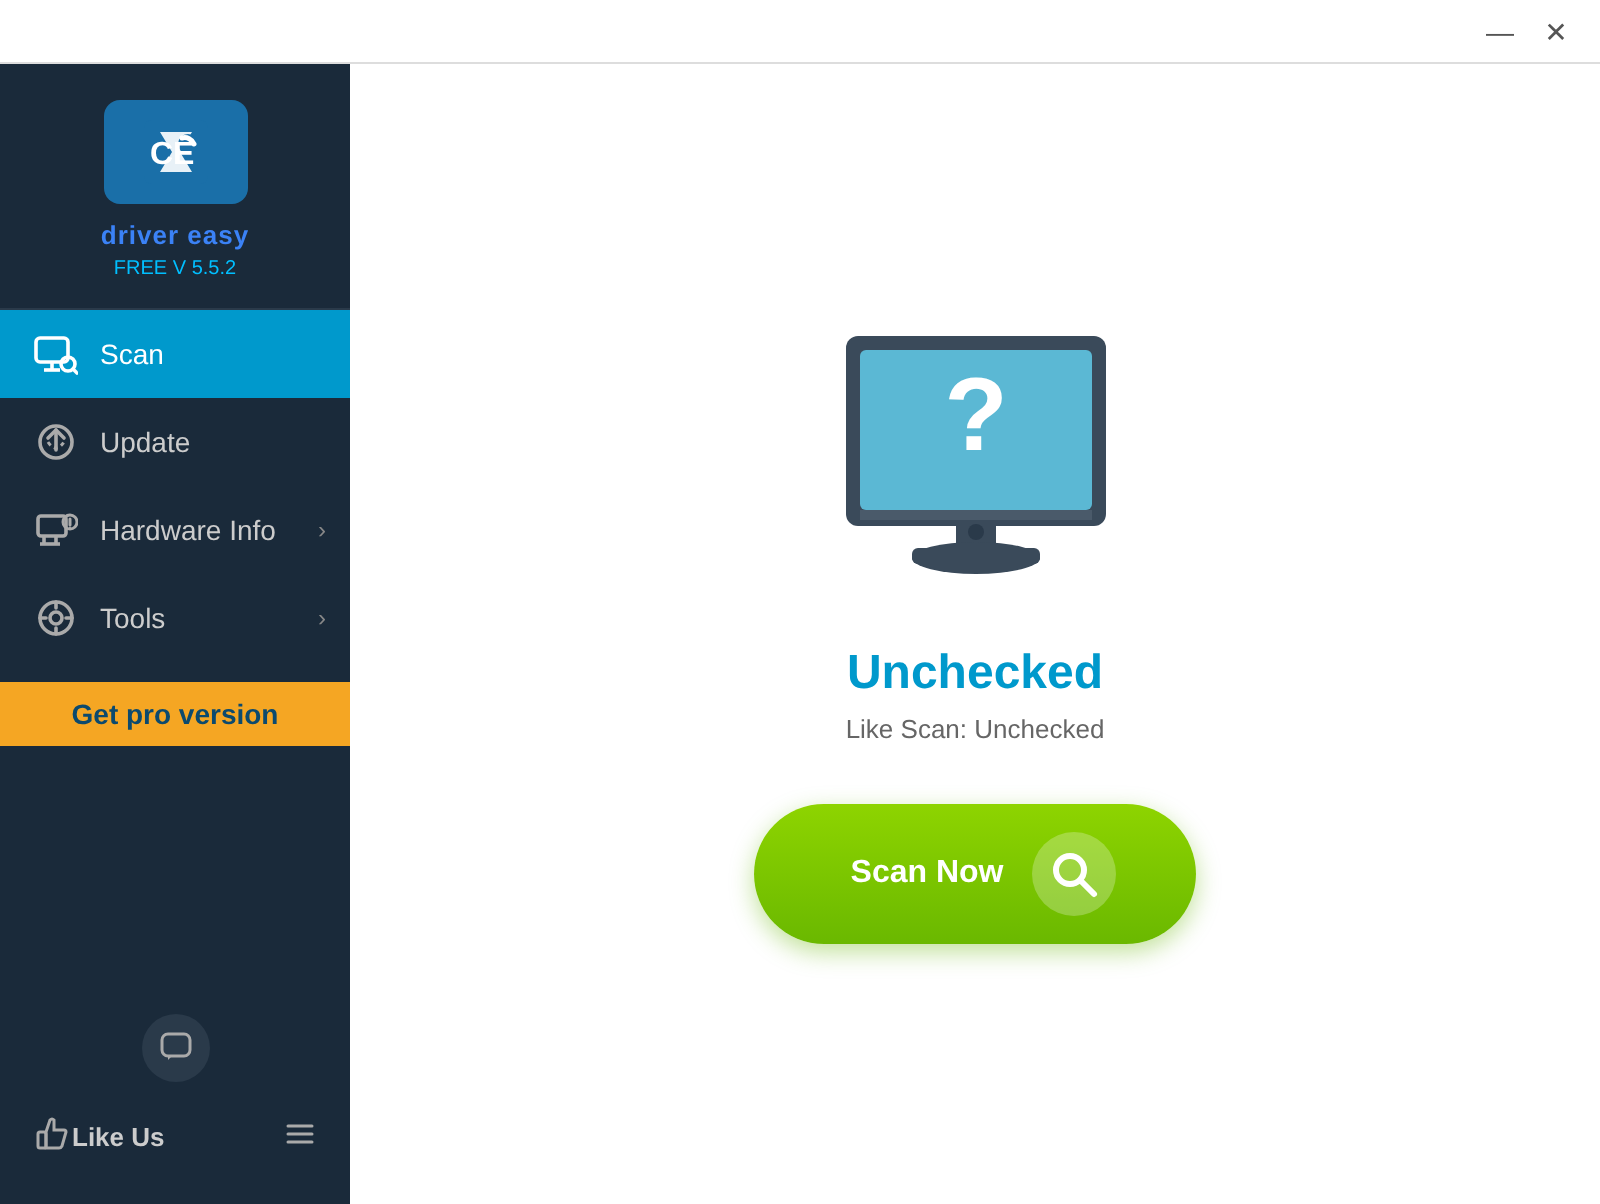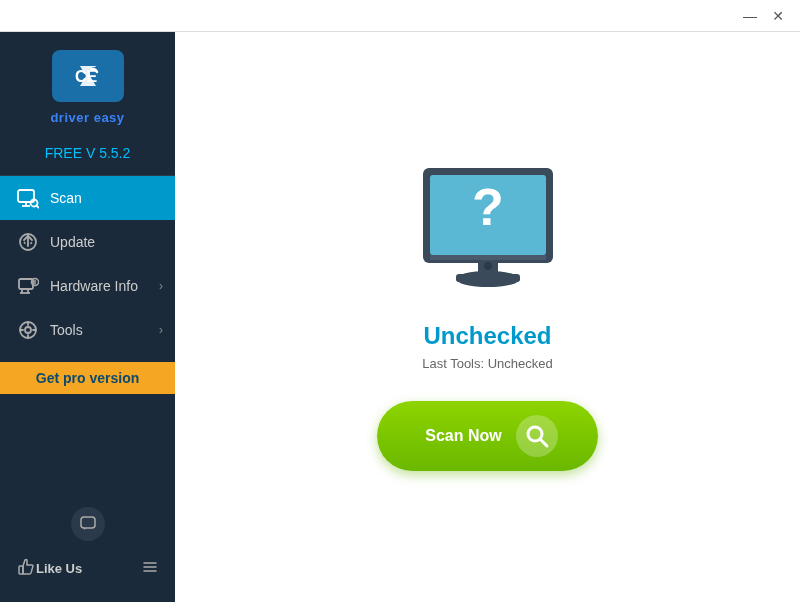--- a/index.html
+++ b/index.html
@@ -77,23 +77,23 @@
     }
 
     .app-name {
       font-size: 13px;
       font-weight: bold;
       color: #3b82f6;
       letter-spacing: 0.5px;
     }
 
     .app-version {
-      font-size: 14px;
+      font-size: 10px;
       color: #00bfff;
-      margin-top: 20px;
+      margin-top: 4px;
     }
 
     .nav-item {
       display: flex;
       align-items: center;
       padding: 10px 16px;
       cursor: pointer;
       color: #ccc;
       font-size: 14px;
       position: relative;
@@ -340,21 +340,21 @@
         <rect x="48" y="111" width="64" height="8" rx="3" fill="#3a4a5a"></rect>
 
         <rect x="22" y="92" width="116" height="5" rx="0" fill="#4a5a6a"></rect>
 
         <circle cx="80" cy="103" r="4" fill="#2a3a4a"></circle>
       </svg>
     </div>
 
     <div class="status-title">Unchecked</div>
     <div class="status-sub">
-      <span>Last Tools: </span>
+      <span>Like Scan: </span>
       <span>Unchecked</span>
     </div>
 
     <button class="scan-now-btn">
       <span>Scan Now</span>
       <div class="search-circle">
         <svg width="26" height="26" viewBox="0 0 26 26" fill="none">
           <circle cx="11" cy="11" r="7" stroke="white" stroke-width="3" fill="none"></circle>
           <line x1="16.5" y1="16.5" x2="23" y2="23" stroke="white" stroke-width="3" stroke-linecap="round"></line>
         </svg>

